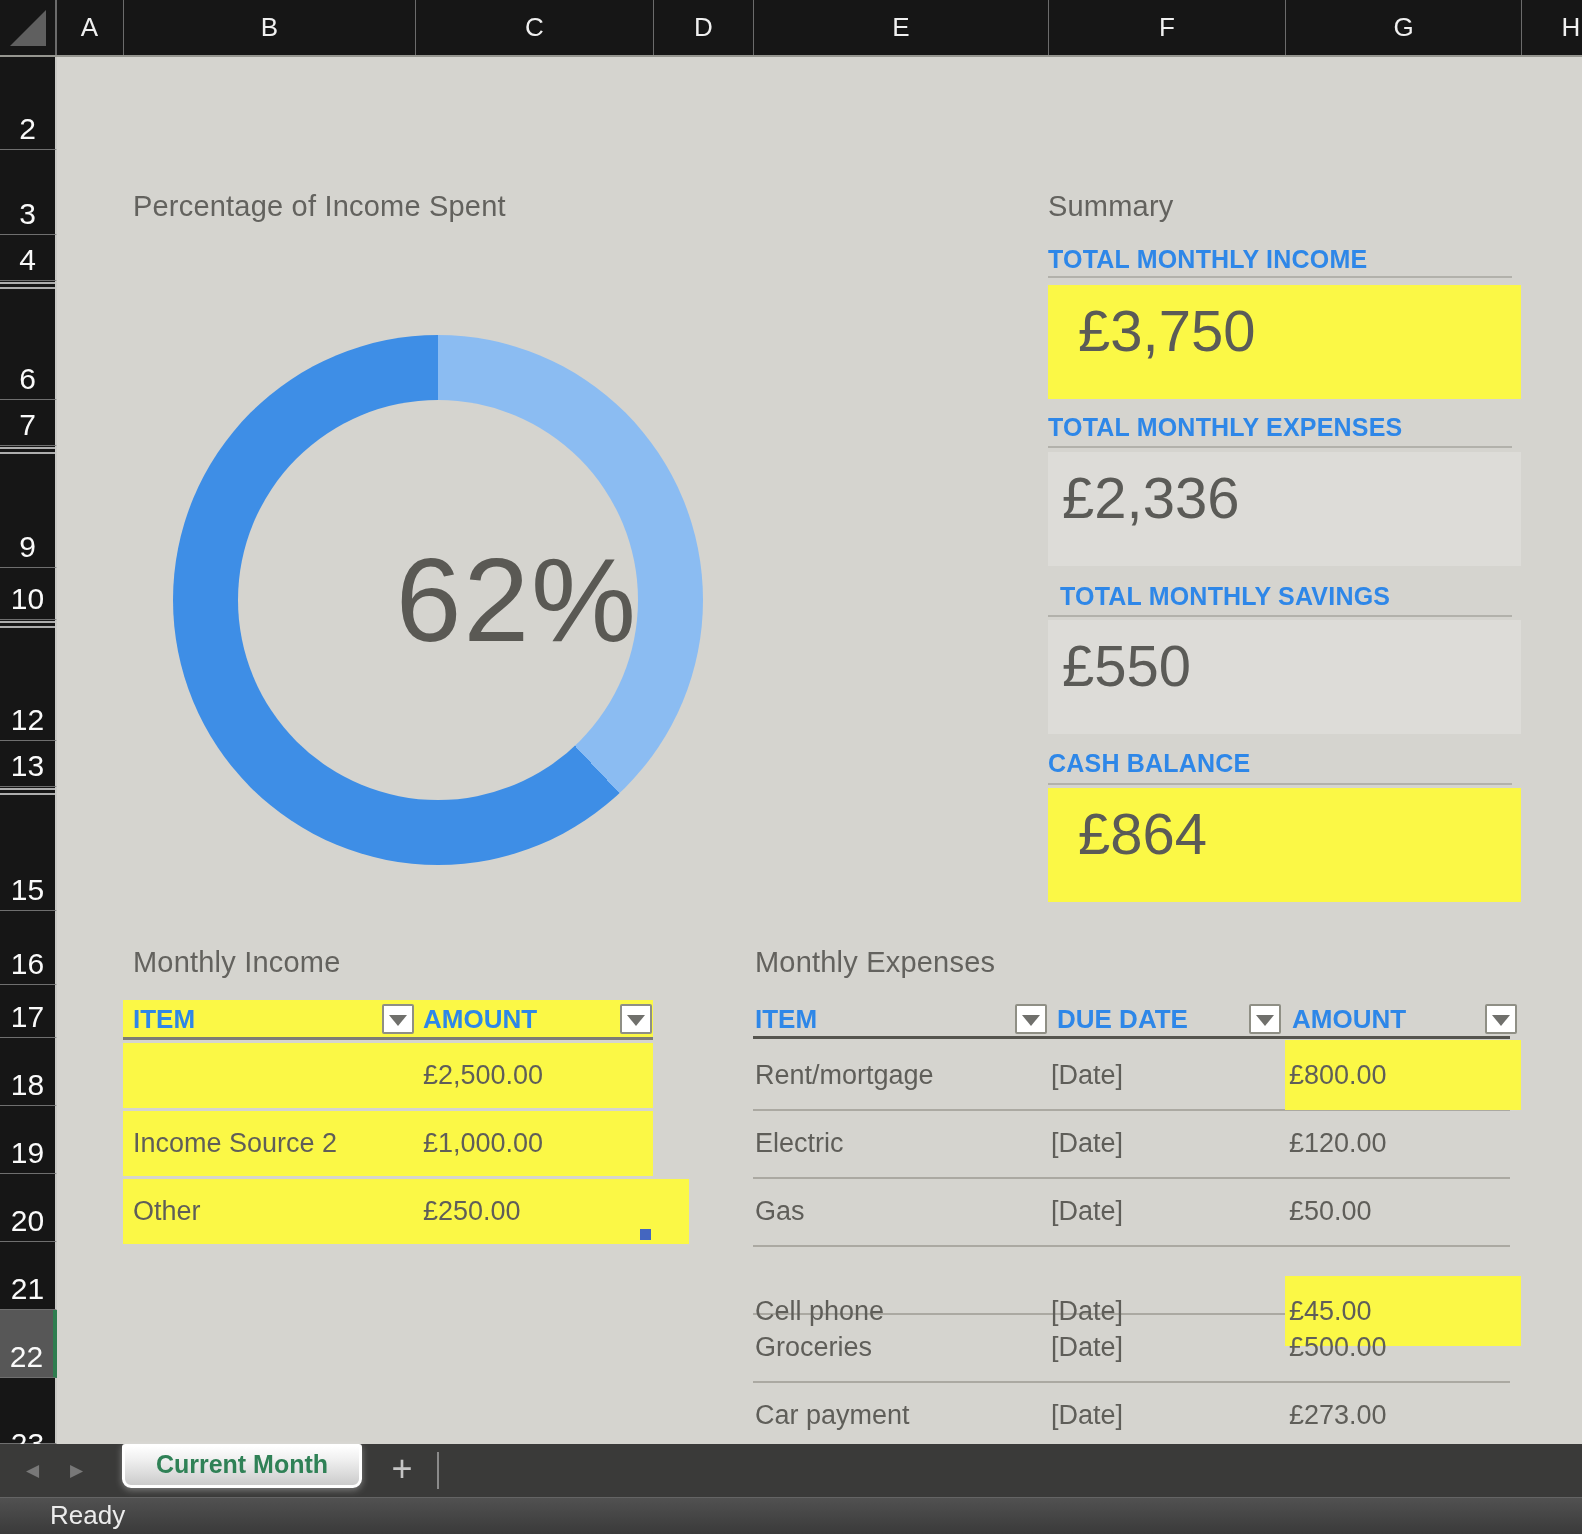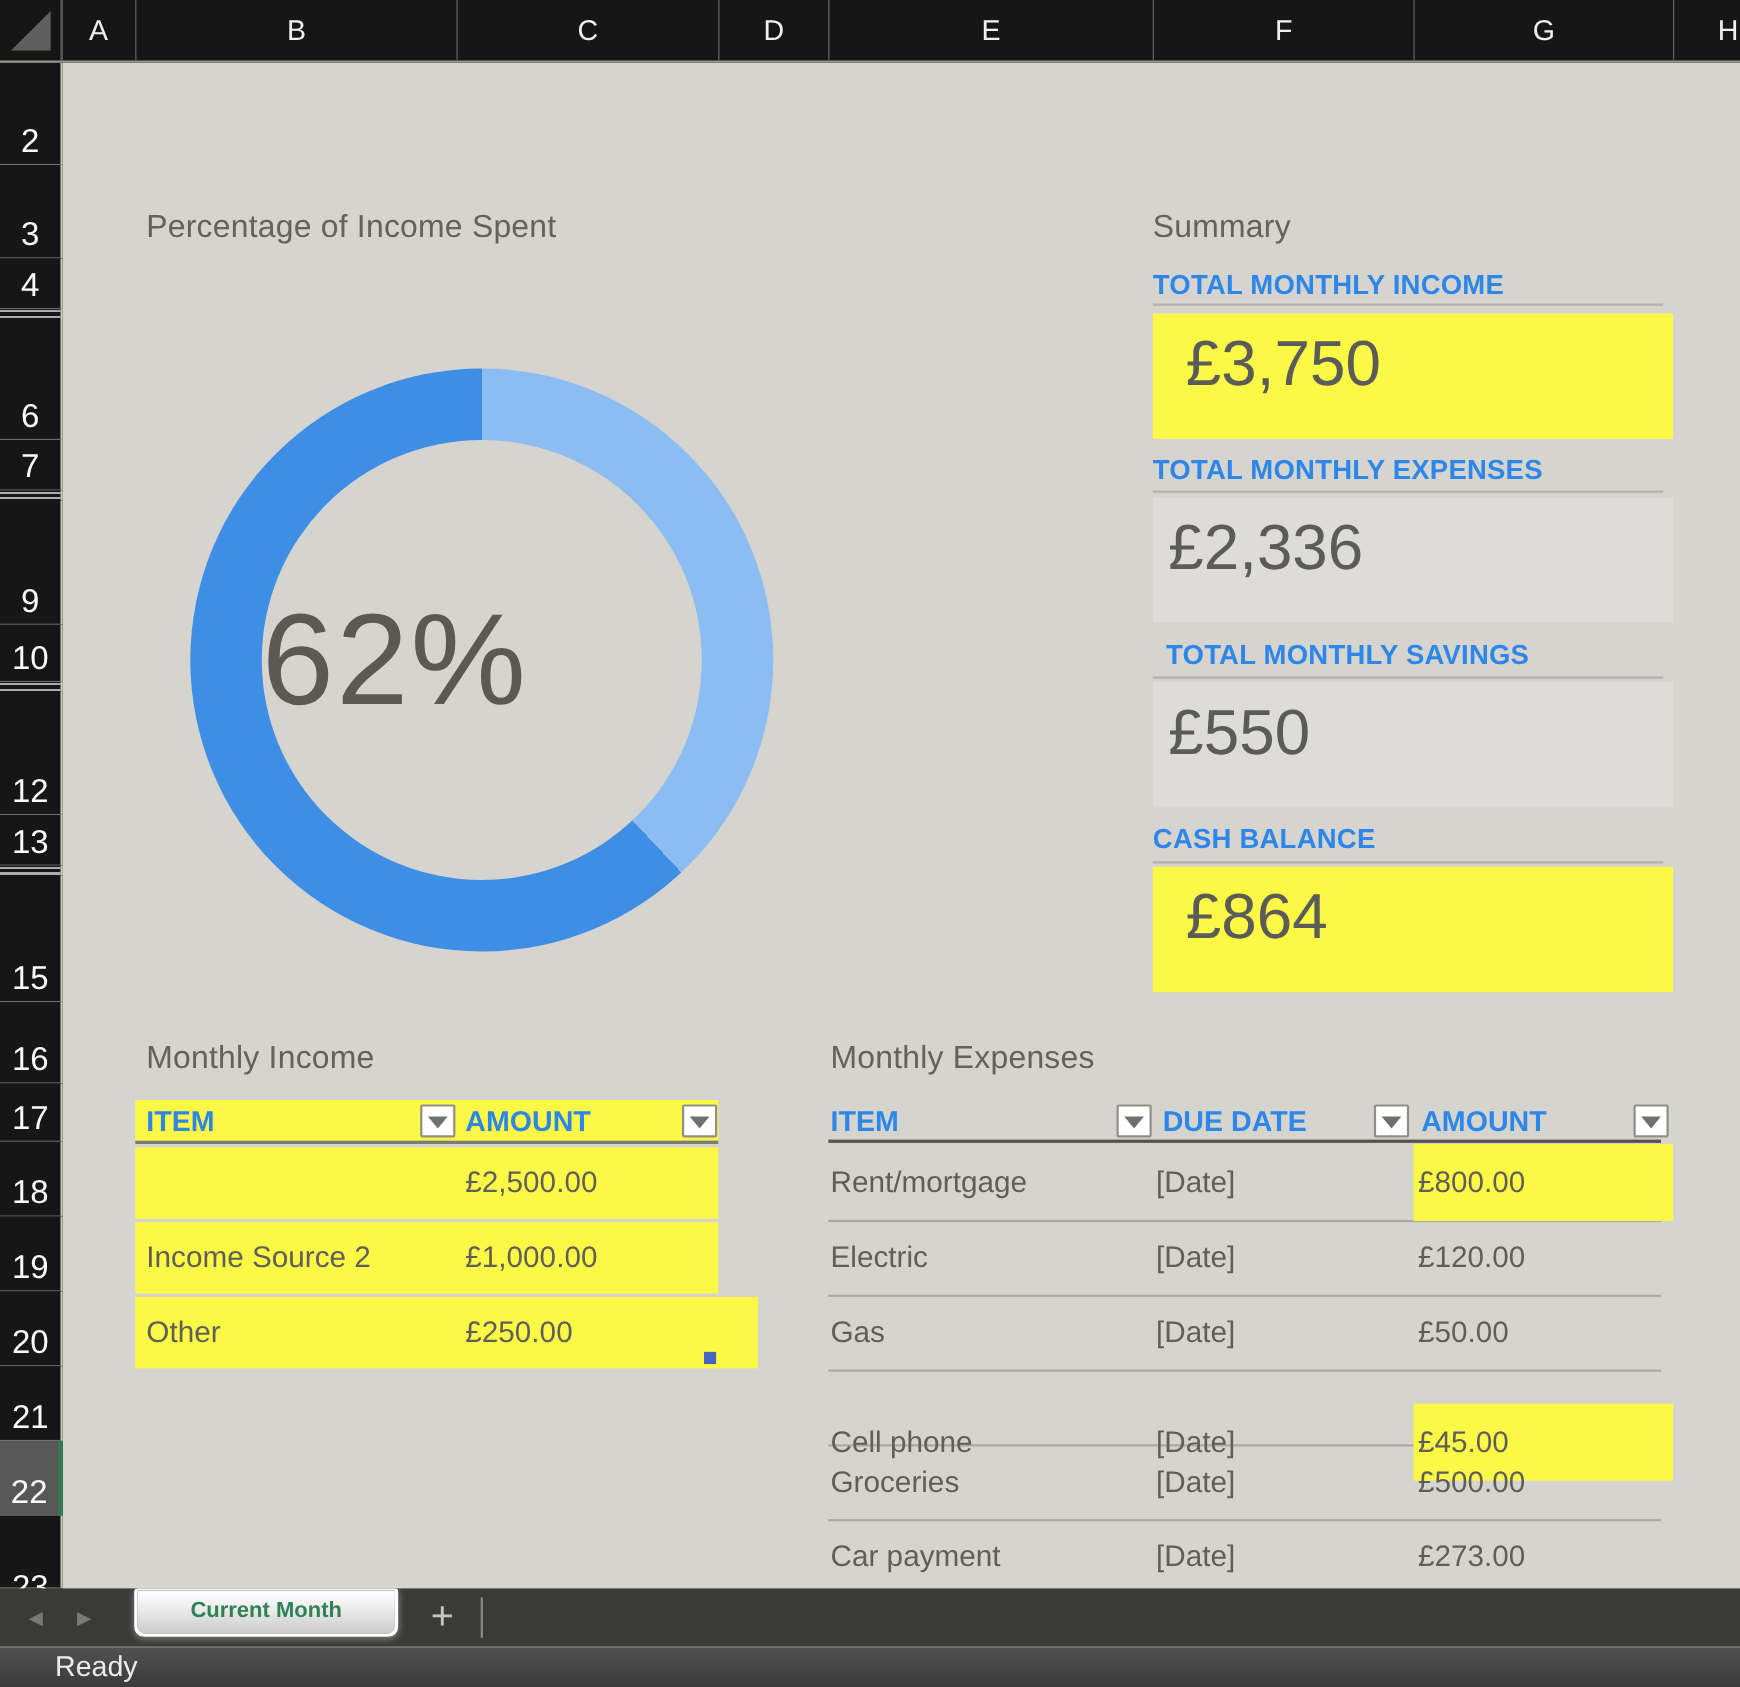--- a/index.html
+++ b/index.html
@@ -21,21 +21,21 @@
   .rowhidden{position:absolute;left:0;width:57px;height:9px;box-sizing:border-box;border-right:2px solid #c9c9c5;
     background:linear-gradient(to bottom,#161616 0 1px,#adadad 1px 3px,#161616 3px 6px,#adadad 6px 8px,#161616 8px 9px);}
   
   .titleband{position:absolute;left:57px;top:57px;width:1525px;height:93px;background:#3e3d3b;}
   .titletext{margin-left:76px;line-height:95px;font-size:46px;color:#fcfcfc;letter-spacing:.5px;}
   .sectionhead{position:absolute;font-size:29px;color:#63625e;letter-spacing:.2px;}
   
   .donut{position:absolute;left:173px;top:335px;width:530px;height:530px;border-radius:50%;
          background:conic-gradient(#8bbcf2 0 38%,#3e8ee6 38% 100%);}
   .donuthole{position:absolute;left:65px;top:65px;width:400px;height:400px;border-radius:50%;
-             background:#d5d4cf;display:flex;align-items:center;justify-content:flex-start;}
+             background:#d5d4cf;display:flex;align-items:center;justify-content:flex-end;}
   .donutlabel{font-size:118px;color:#5a5954;letter-spacing:2px;}
   
   .sumlabel{position:absolute;left:1048px;width:473px;font-size:25px;font-weight:600;color:#2e87e8;letter-spacing:.2px;}
   .sumline{position:absolute;left:1048px;width:464px;height:2px;background:#b2b1ab;}
   .sumbox{position:absolute;left:1048px;width:473px;height:114px;background:#dddcd8;box-sizing:border-box;}
   .sumbox.hl{background:#fbf846;padding-left:16px;}
   .sumval{padding:12px 0 0 14px;font-size:58px;color:#5b5b57;}
   
   .inchdr{position:absolute;left:123px;top:1000px;width:530px;height:40px;background:#fbf846;
           border-bottom:3px solid #7d7c74;box-sizing:border-box;}
@@ -54,21 +54,21 @@
   .celldue{position:absolute;left:298px;top:0;line-height:65px;font-size:27px;color:#5f5e59;}
   .cellamount2{position:absolute;left:536px;top:0;line-height:65px;font-size:27px;color:#5f5e59;}
   .expyellow{position:absolute;left:532px;top:-3px;width:236px;height:70px;background:#fbf846;z-index:-1;}
   .expsep{position:absolute;left:753px;width:757px;height:2px;background:#aba9a2;z-index:1;}
   
   .tabbar{position:absolute;left:0;top:1444px;width:1582px;height:53px;background:#3a3a39;z-index:5;}
   .tabnav{position:absolute;top:0;height:53px;line-height:53px;font-size:17px;color:#787878;}
   .sheettab{position:absolute;left:122px;top:0;width:240px;height:44px;box-sizing:border-box;
             background:linear-gradient(180deg,#ffffff,#ededed 40%,#cbcbcb);
             border:3px solid #ffffff;border-top-width:2px;border-radius:3px 3px 9px 9px;
-            text-align:center;line-height:37px;font-size:20px;font-weight:bold;color:#2f8156;
+            text-align:center;line-height:37px;font-size:25px;font-weight:bold;color:#2f8156;
             box-shadow:0 2px 7px rgba(255,255,255,.35);}
   .addtab{position:absolute;left:382px;top:0;width:40px;height:53px;line-height:50px;text-align:center;
           font-size:36px;font-weight:300;color:#c5c5c5;}
   .tabsep{position:absolute;left:437px;top:8px;width:2px;height:37px;background:#8a8a8a;}
   .statusbar{position:absolute;left:0;top:1497px;width:1582px;height:37px;box-sizing:border-box;
              background:linear-gradient(#515151,#3a3a3a);border-top:1px solid #646464;z-index:6;}
   .statustext{margin-left:50px;line-height:35px;font-size:26px;color:#ececec;}
 </style>
 </head>
 <body>

